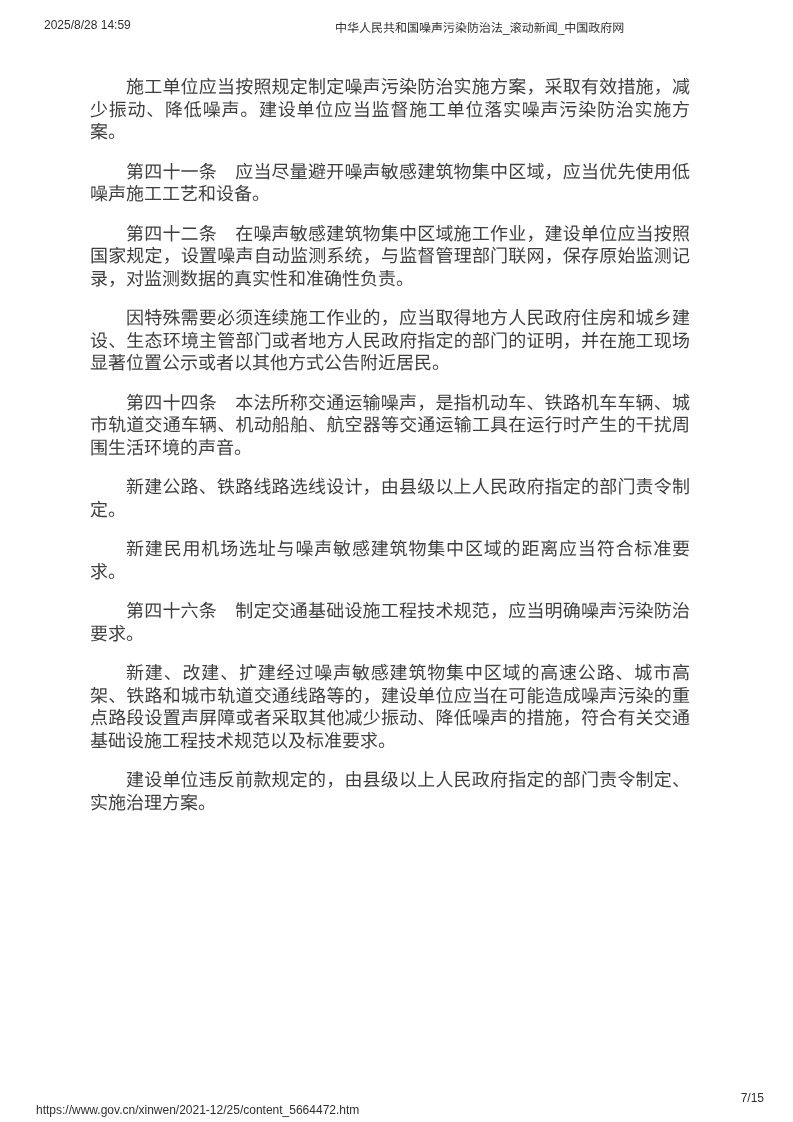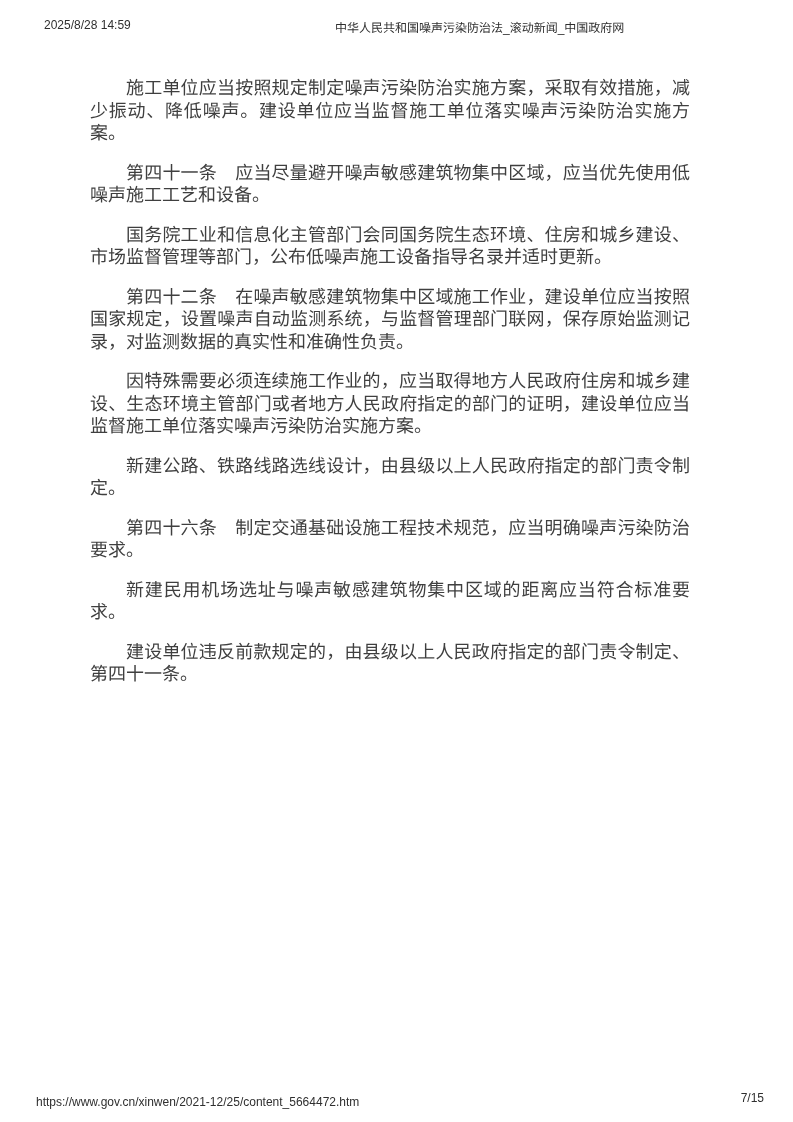--- a/index.html
+++ b/index.html
@@ -47,36 +47,37 @@
     width: 612px;
     color: #3f3f3f;
     font-size: 18px;
     line-height: 22.5px;
     text-align: justify;
   }
   .doc-body p {
     margin: 0 12px 17px 0;
     padding: 0;
     text-indent: 2em;
+    font-family: Liberation Mono, monospace;
   }
   
   .print-footer {
     position: absolute;
     top: 1091px;
     left: 0;
     width: 100%;
     height: 16px;
     font-family: "Liberation Sans", "DejaVu Sans", sans-serif;
     font-size: 12px;
     color: #2f2f2f;
   }
   .footer-url {
     position: absolute;
     left: 36px;
-    top: 4px;
+    top: 12px;
     white-space: nowrap;
   }
   .footer-page-number {
     position: absolute;
     right: 29px;
     top: 0;
     white-space: nowrap;
   }
 </style>
 </head>
@@ -85,27 +86,28 @@
 <div class="page">
 
   <div class="print-header">
     <span class="header-datetime">2025/8/28 14:59</span>
     <span class="header-title">中华人民共和国噪声污染防治法_滚动新闻_中国政府网</span>
   </div>
 
   <div class="doc-body">
     <p>施工单位应当按照规定制定噪声污染防治实施方案，采取有效措施，减少振动、降低噪声。建设单位应当监督施工单位落实噪声污染防治实施方案。</p>
     <p>第四十一条　应当尽量避开噪声敏感建筑物集中区域，应当优先使用低噪声施工工艺和设备。</p>
-    <p>国务院工业和信息化主管部门会同国务院生态环境、住房和城乡建设、市场监督管理等部门，公布低噪声施工设备指导名录并适时更新。</p>
     <p>第四十二条　在噪声敏感建筑物集中区域施工作业，建设单位应当按照国家规定，设置噪声自动监测系统，与监督管理部门联网，保存原始监测记录，对监测数据的真实性和准确性负责。</p>
-    <p>因特殊需要必须连续施工作业的，应当取得地方人民政府住房和城乡建设、生态环境主管部门或者地方人民政府指定的部门的证明，建设单位应当监督施工单位落实噪声污染防治实施方案。</p>
+    <p>因特殊需要必须连续施工作业的，应当取得地方人民政府住房和城乡建设、生态环境主管部门或者地方人民政府指定的部门的证明，并在施工现场显著位置公示或者以其他方式公告附近居民。</p>
+    <p>第四十四条　本法所称交通运输噪声，是指机动车、铁路机车车辆、城市轨道交通车辆、机动船舶、航空器等交通运输工具在运行时产生的干扰周围生活环境的声音。</p>
     <p>新建公路、铁路线路选线设计，由县级以上人民政府指定的部门责令制定。</p>
+    <p>新建民用机场选址与噪声敏感建筑物集中区域的距离应当符合标准要求。</p>
     <p>第四十六条　制定交通基础设施工程技术规范，应当明确噪声污染防治要求。</p>
-    <p>新建民用机场选址与噪声敏感建筑物集中区域的距离应当符合标准要求。</p>
-    <p>建设单位违反前款规定的，由县级以上人民政府指定的部门责令制定、第四十一条。</p>
+    <p>新建、改建、扩建经过噪声敏感建筑物集中区域的高速公路、城市高架、铁路和城市轨道交通线路等的，建设单位应当在可能造成噪声污染的重点路段设置声屏障或者采取其他减少振动、降低噪声的措施，符合有关交通基础设施工程技术规范以及标准要求。</p>
+    <p>建设单位违反前款规定的，由县级以上人民政府指定的部门责令制定、实施治理方案。</p>
   </div>
 
   <div class="print-footer">
     <span class="footer-url">https://www.gov.cn/xinwen/2021-12/25/content_5664472.htm</span>
     <span class="footer-page-number">7/15</span>
   </div>
 
 </div>
 
 </body></html>

